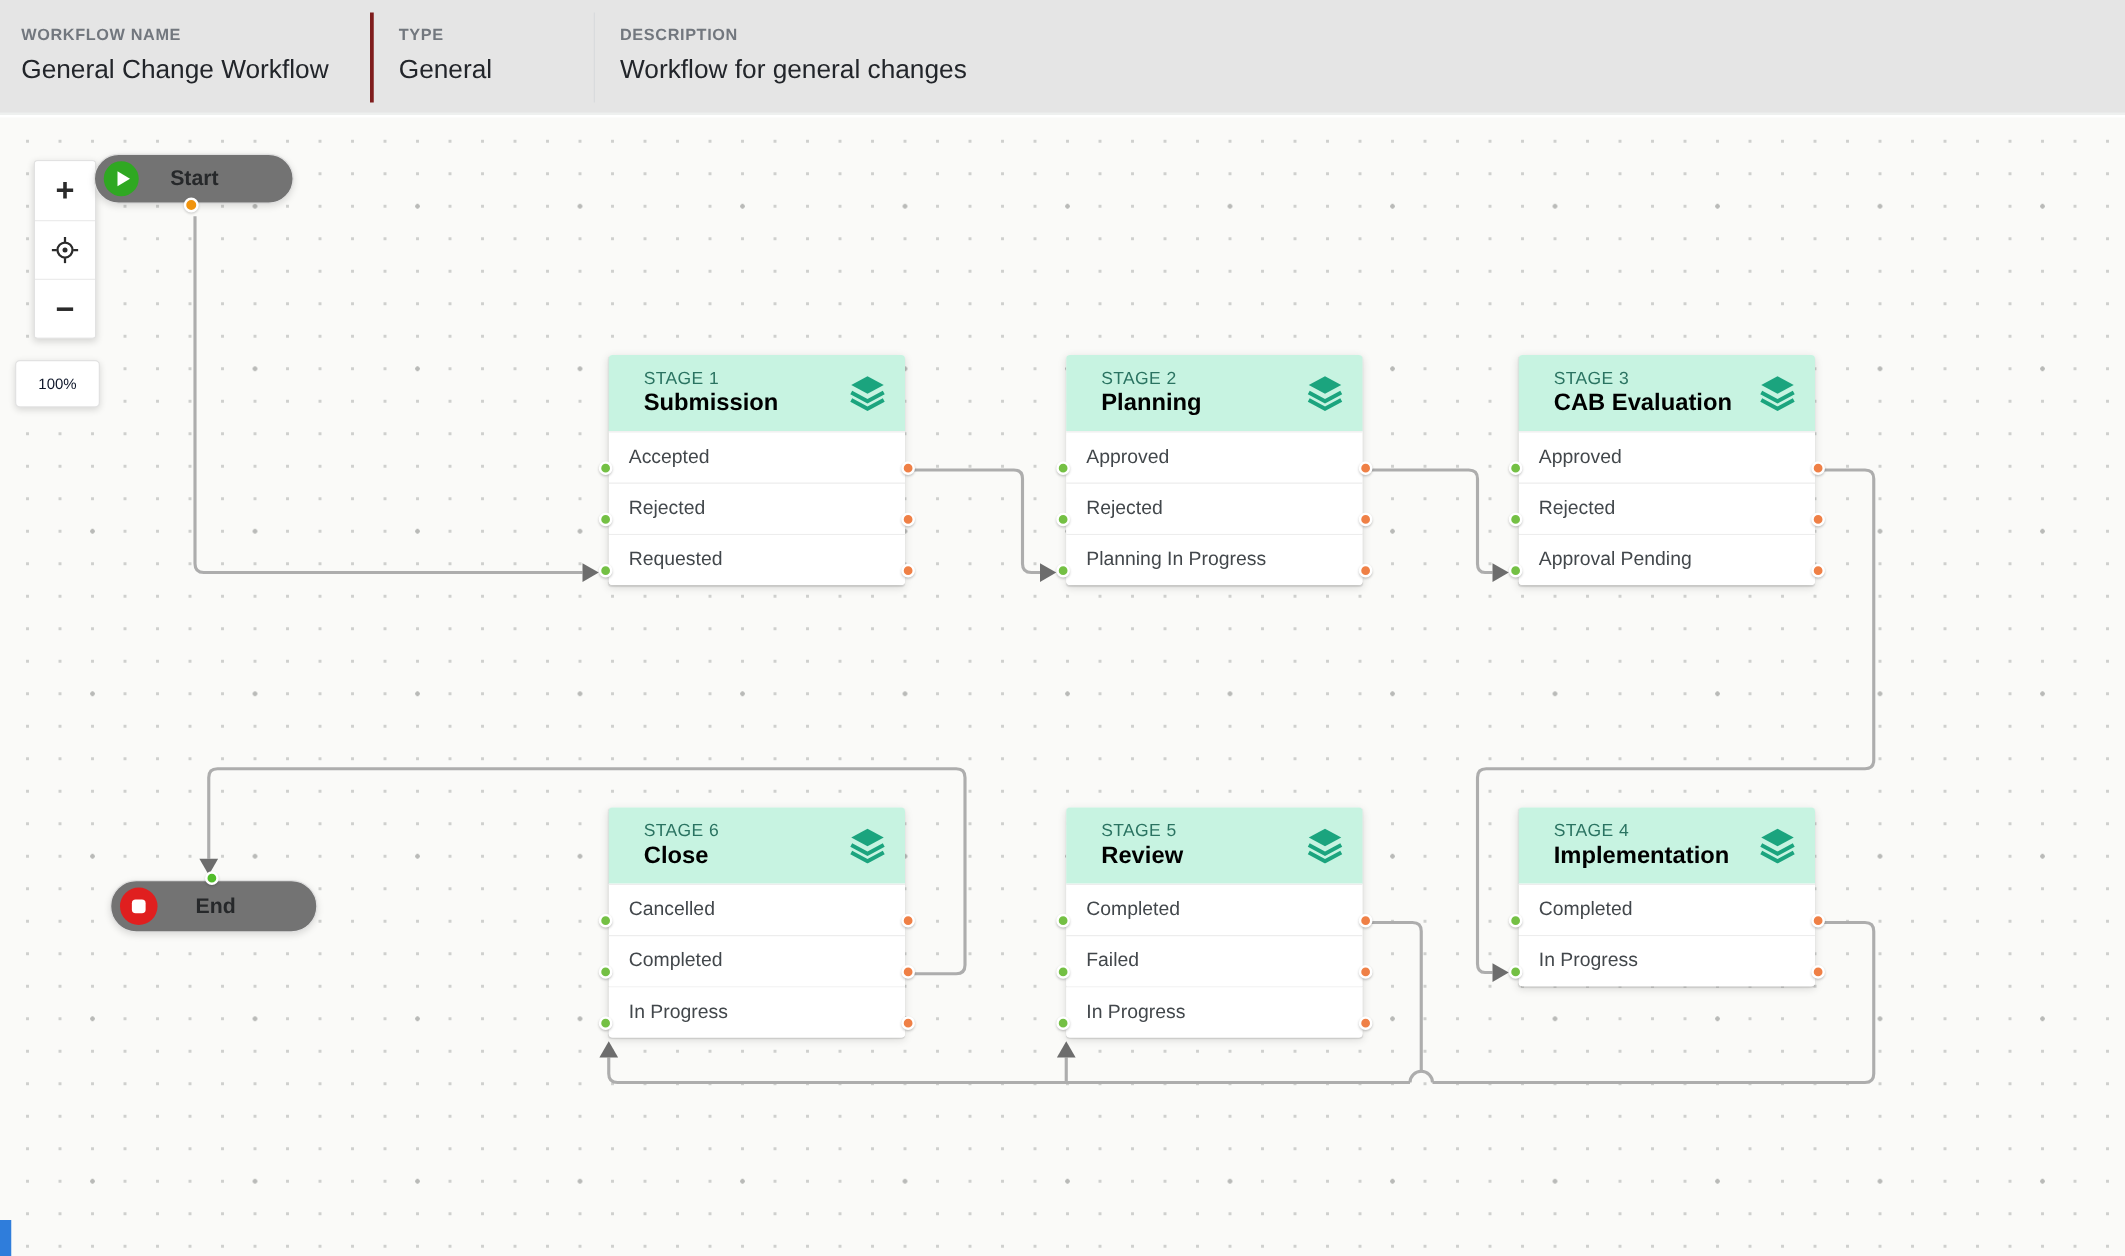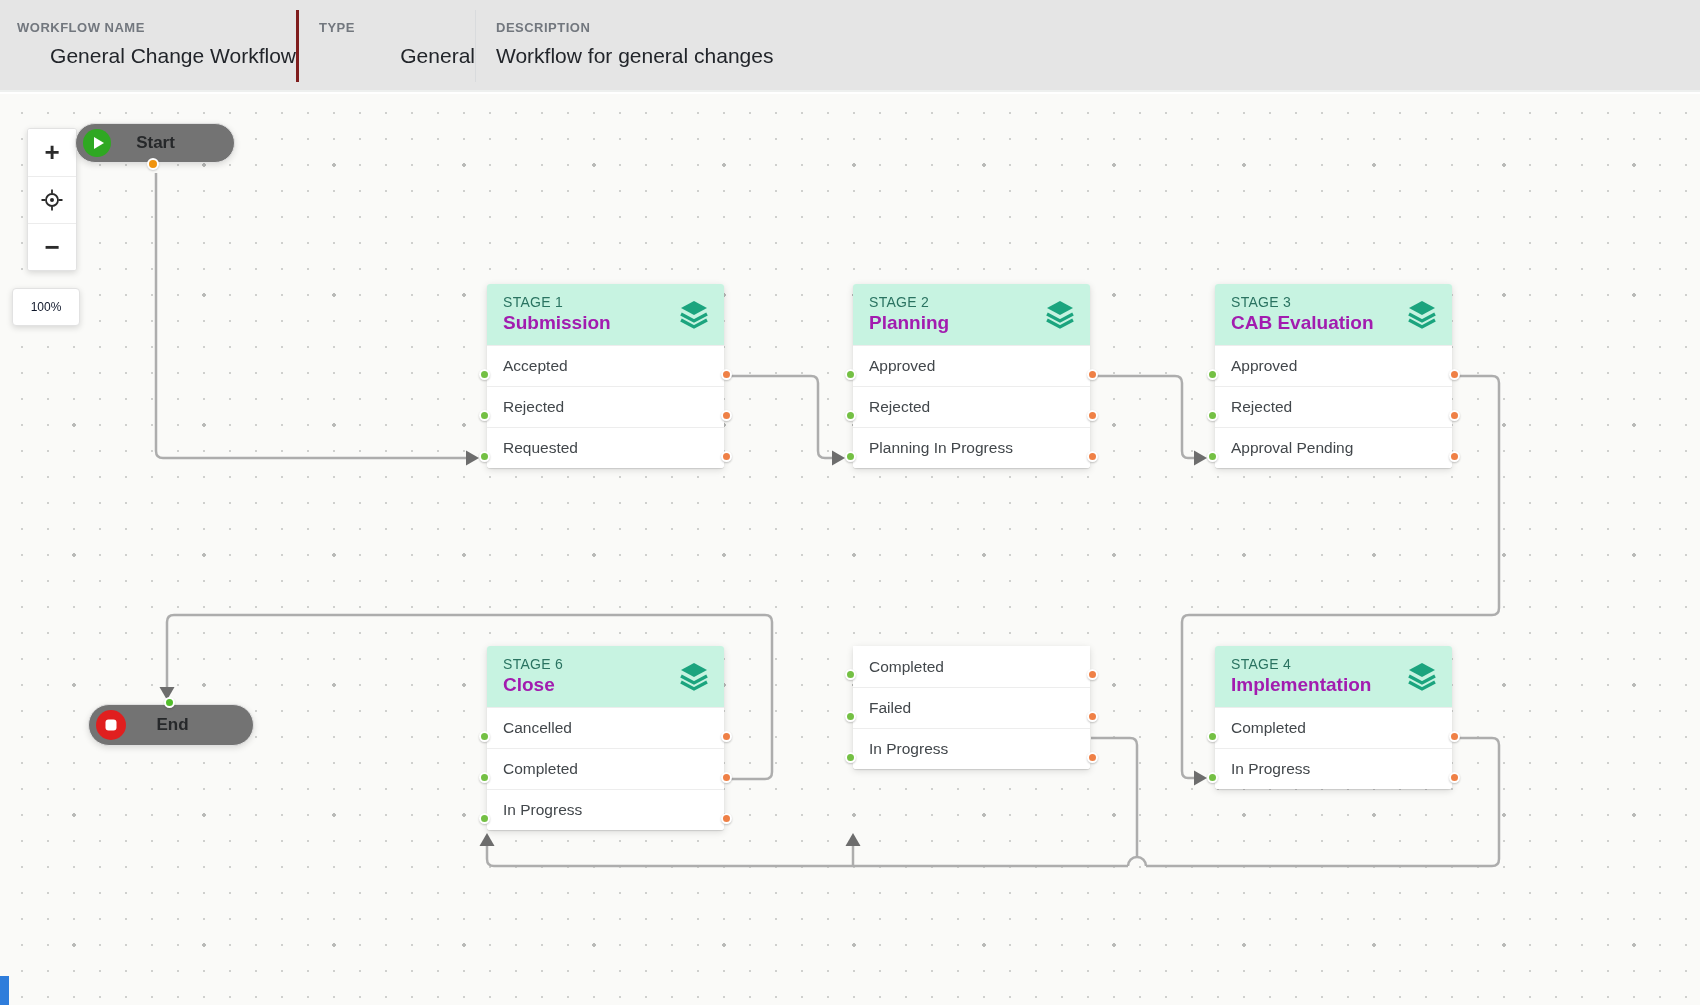--- a/index.html
+++ b/index.html
@@ -4,21 +4,21 @@
 <style>
   * { margin:0; padding:0; box-sizing:border-box; }
   html,body { width:1700px; height:1005px; overflow:hidden;
     font-family:"Liberation Sans", sans-serif; background:#fff; }
 
   
   .topbar { position:absolute; left:0; top:0; width:1700px; height:92px;
     background:#e5e5e5; border-bottom:2px solid #eef0ef; display:flex; align-items:flex-start; }
   .field { padding-top:20px; }
   .field .flabel { font-size:13px; letter-spacing:.5px; color:#72777e; font-weight:bold; }
-  .field .fvalue { font-size:21px; color:#22252a; margin-top:9px;text-align:right; }
+  .field .fvalue { font-size:21px; color:#22252a; margin-top:9px; }
   .f1 { padding-left:17px; width:296px; }
   .f2 { padding-left:20px; width:179px; border-left:3px solid #7f1d1d; height:72px; margin-top:10px; padding-top:10px; }
   .f3 { padding-left:20px; border-left:1px solid #d9dbdd; height:72px; margin-top:10px; padding-top:10px; }
   .f2 .flabel,.f3 .flabel{ margin-top:0; }
 
   
   .canvas { position:absolute; left:0; top:94px; width:1700px; height:911px;
     background-color:#fafaf8;
     background-image:
       radial-gradient(#b9bab8 1.7px, transparent 1.9px),
@@ -41,23 +41,23 @@
   
   .pill { background:#737373; border:1px solid #e0e0e0; border-radius:22px;
     box-shadow:0 2px 6px rgba(0,0,0,.13); display:flex; align-items:center; }
   .pill .plabel { flex:1; text-align:center; font-size:17px; font-weight:bold; color:#26282a; padding-right:34px; }
   .nodeicon { width:28px; height:28px; border-radius:50%; margin-left:7px; position:relative; flex:0 0 auto; }
   .porti { position:absolute; border-radius:50%; border:2px solid #fff; box-shadow:0 1px 2px rgba(0,0,0,.18); }
 
   
   .card { position:absolute; width:237px; background:#fff; border-radius:3px;
     box-shadow:0 1px 1px rgba(0,0,0,.12), 0 2px 7px rgba(0,0,0,.13); }
-  .card-header { height:61px; background:#c7f3e1; border-radius:3px 3px 0 0; padding:10px 14px 0 16px; position:relative; }
+  .card-header { height:61px; background:#c7f3e1; border-radius:3px 3px 0 0; padding:10px 14px 0 28px; position:relative; }
   .stage-num { font-size:14px; color:#2a7361; letter-spacing:.3px; }
-  .stage-title { font-size:19px; font-weight:bold; color:#a21caf; margin-top:2px; }
+  .stage-title { font-size:19px; font-weight:bold; color:#000000; margin-top:2px; }
   .layersicon { position:absolute; right:14px; top:15px; width:32px; height:30px; }
   .srow { height:41px; border-top:1px solid #ededed; display:flex; align-items:center;
     padding-left:16px; font-size:15.5px; color:#42474b; position:relative; background:#fff; }
   .srow:first-of-type { border-top:none; }
   .srow:last-of-type { border-radius:0 0 3px 3px; }
   .port { position:absolute; width:11px; height:11px; border-radius:50%;
     border:2px solid #fff; box-shadow:0 1px 2px rgba(0,0,0,.22); z-index:5; }
   .port.in  { left:-8px; top:23px; background:#74c044; }
   .port.out { right:-8px; top:23px; background:#ef8046; }
 
@@ -240,20 +240,29 @@
         <div class="port in"></div>
         <div class="port out"></div>
       </div>
       <div class="srow">
         <span>In Progress</span>
         <div class="port in"></div>
         <div class="port out"></div>
       </div>
     </div>
     <div class="card" style="left: 853px; top: 646px;">
+    <div class="card-header">
+      <div class="stage-num">STAGE 5</div>
+      <div class="stage-title">Review</div>
+      <svg class="layersicon" viewBox="0 0 32 30">
+        <polygon points="16,2 29,9 16,16 3,9" fill="#1ba47e"></polygon>
+        <polyline points="3,15 16,22 29,15" fill="none" stroke="#1ba47e" stroke-width="3.2"></polyline>
+        <polyline points="3,21 16,28 29,21" fill="none" stroke="#1ba47e" stroke-width="3.2"></polyline>
+      </svg>
+    </div>
   <div class="srow">
         <span>Completed</span>
         <div class="port in"></div>
         <div class="port out"></div>
       </div>
       <div class="srow">
         <span>Failed</span>
         <div class="port in"></div>
         <div class="port out"></div>
       </div>

